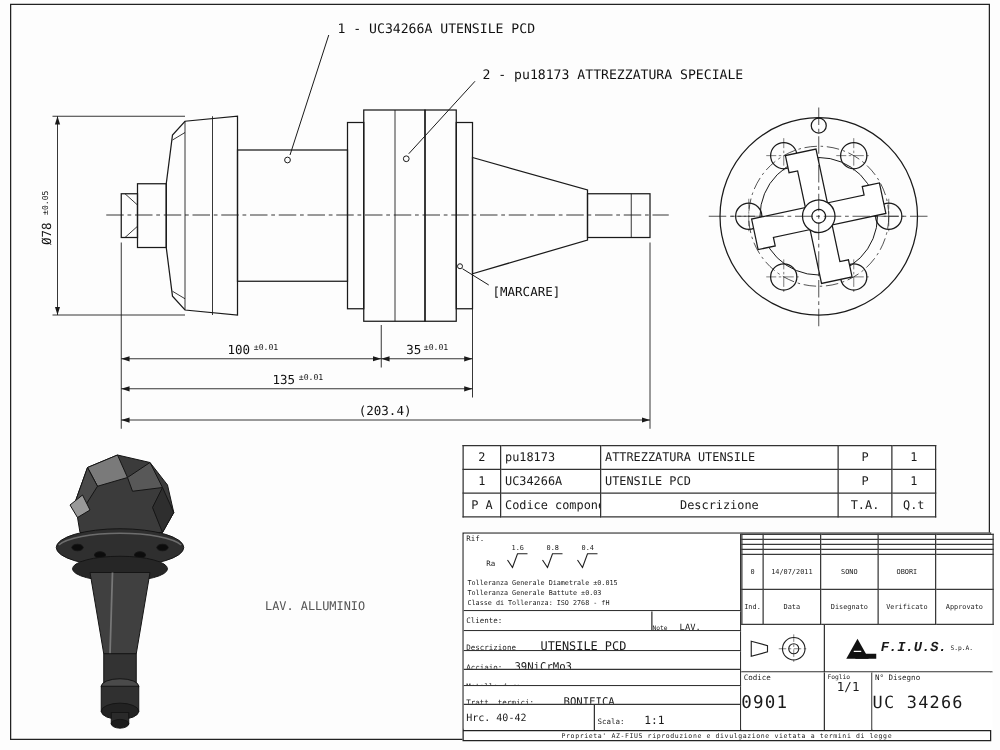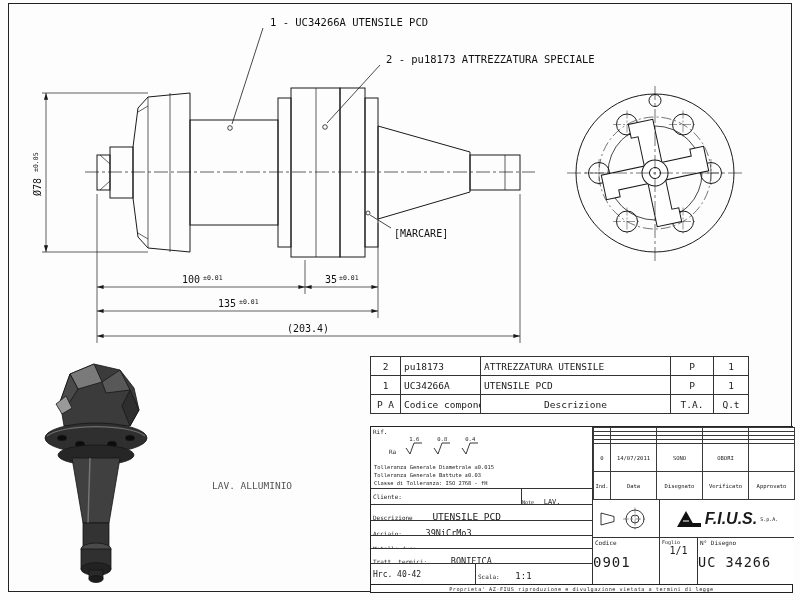--- a/index.html
+++ b/index.html
@@ -27,21 +27,21 @@
   .tols div{font-size:5.4px;line-height:8px;white-space:nowrap}
   .rough{display:flex;align-items:flex-end;gap:8px}
   .rsym{display:inline-flex;flex-direction:column;align-items:center}
   .rval{font-size:5.5px;line-height:6px}
 
   table.rev{border-collapse:collapse;table-layout:fixed;background:#fff}
   table.rev td{border:0.8px solid #3a3a3a;font-size:5.5px;padding:0 1px;white-space:nowrap;overflow:hidden;text-align:center}
 
   .bigval{font-size:14px;text-align:left;letter-spacing:1px}
   .logo-wrap{display:flex;align-items:center;justify-content:center;height:100%;gap:3px}
-  .logo-name{font-size:16px;font-weight:bold;font-style:italic;font-family:Liberation Sans, sans-serif}
+  .logo-name{font-size:11px;font-weight:bold;font-style:italic;font-family:Liberation Mono, monospace}
   .logo-suffix{font-size:5px}
   .footer-strip{border:1.4px solid #222;box-sizing:border-box;display:flex;align-items:center;justify-content:center;font-size:5.2px;letter-spacing:.5px;background:#fff}
   .notes{font-size:9.5px;line-height:16px;color:#555;white-space:nowrap}
 </style>
 </head>
 <body>
 
 <div class="frame"></div>
 
 <svg class="abs" style="left:0;top:0" width="800" height="352" viewBox="0 0 800 352">
@@ -251,21 +251,21 @@
     </div>
   </div>
 
   <div class="cell" style="left:0;top:78px;width:222px;height:16px">
     <span class="lbl" style="margin-left:2px">Descrizione</span>
     <span style="font-size:9.5px;margin-left:10px;text-decoration:underline">UTENSILE PCD</span>
   </div>
 
   <div class="cell" style="left:0;top:94px;width:222px;height:15px">
     <span class="lbl" style="margin-left:2px">Acciaio:</span>
-    <span class="val8" style="margin-left:14px">39NiCrMo3</span>
+    <span class="val8" style="">39NiCrMo3</span>
   </div>
 
   <div class="cell" style="left:0;top:109px;width:222px;height:13px">
     <span class="lbl" style="margin-left:2px">Metallo duro:</span>
   </div>
 
   <div class="cell" style="left:0;top:122px;width:222px;height:15px">
     <span class="lbl" style="margin-left:2px">Tratt. termici:</span>
     <span class="val8" style="margin-left:14px">BONIFICA</span>
   </div>

